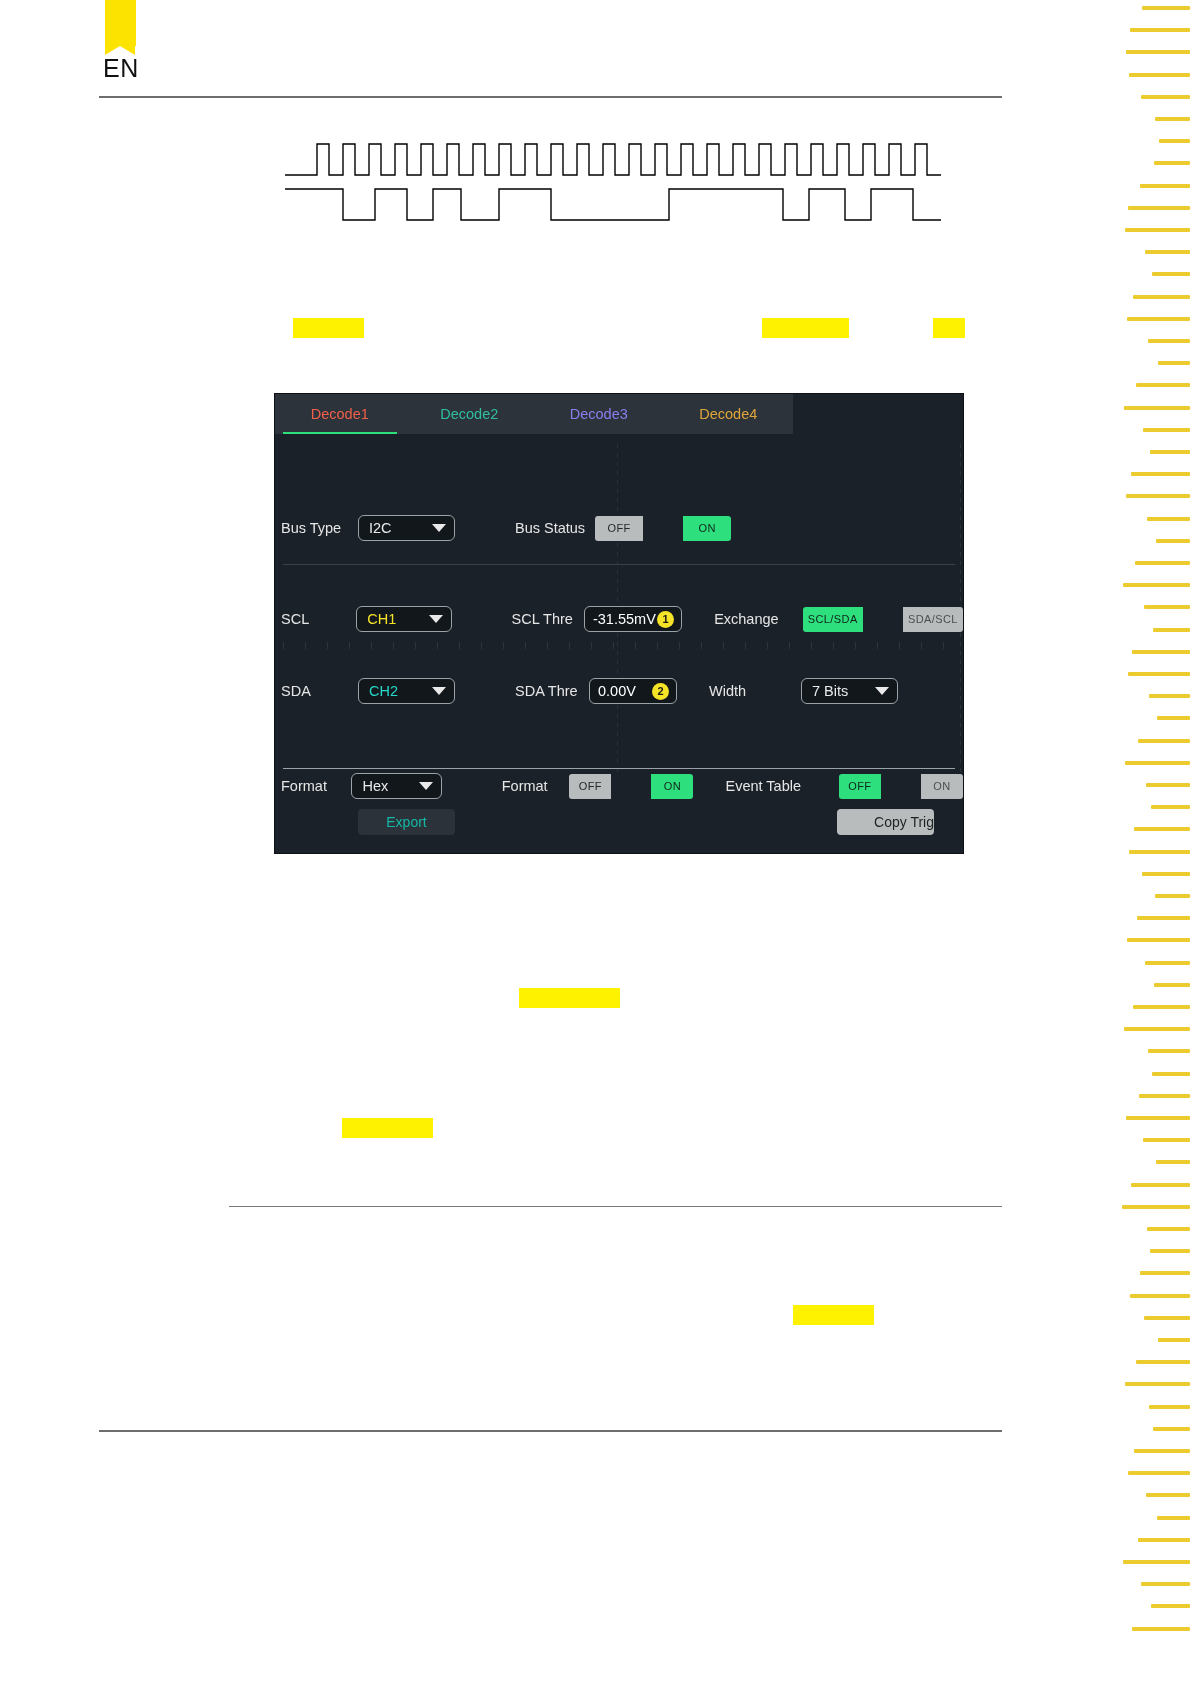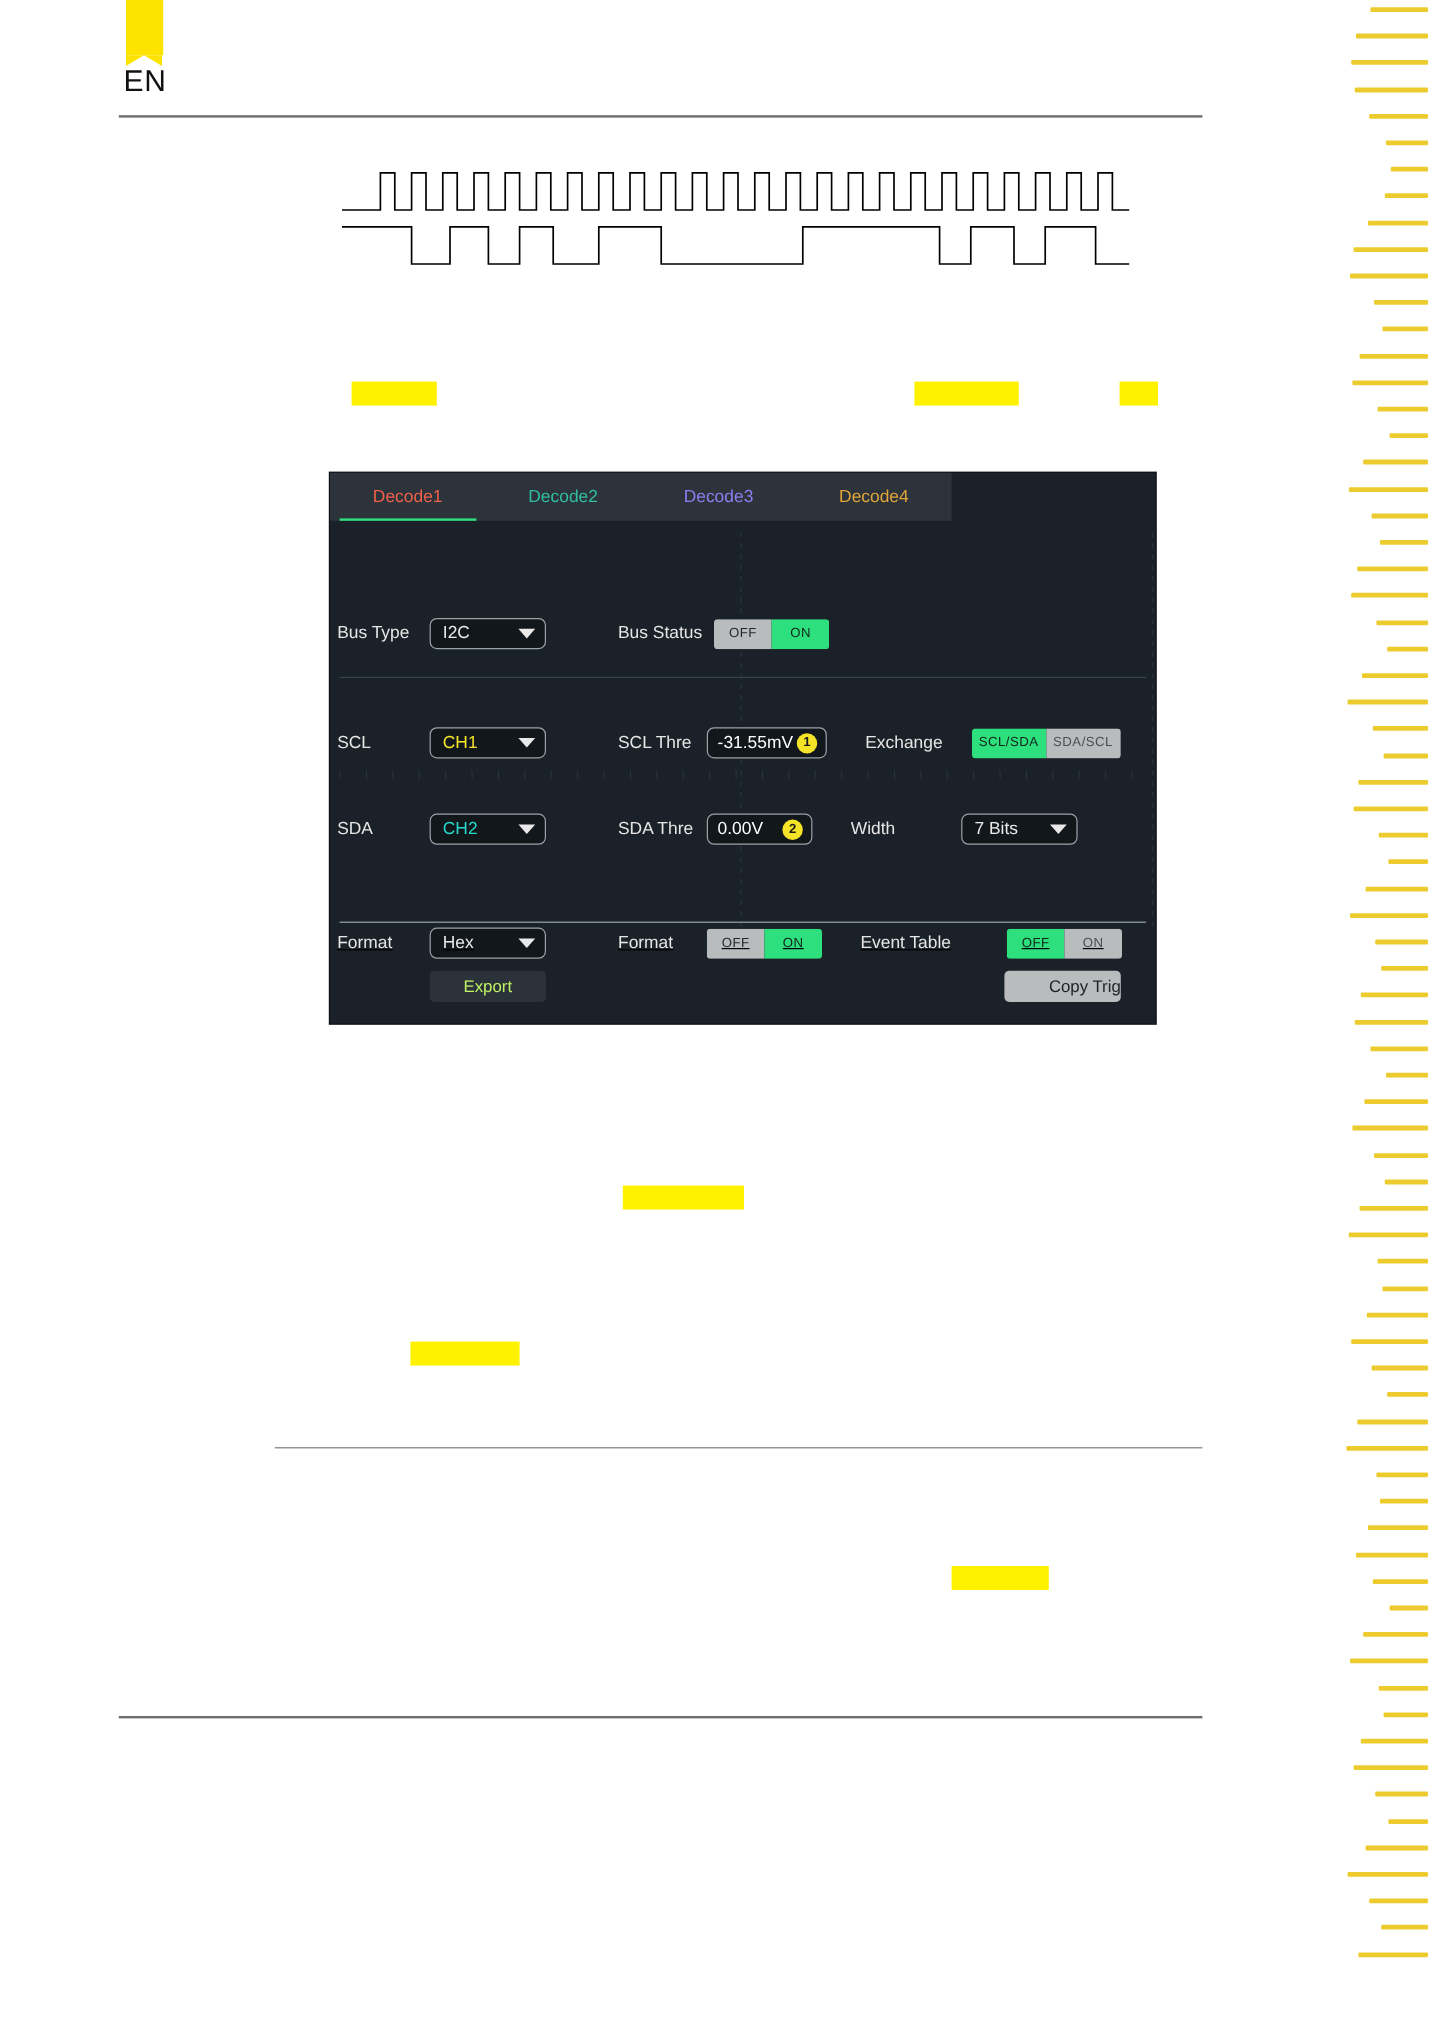--- a/index.html
+++ b/index.html
@@ -118,35 +118,35 @@
     height:26px;display:flex;align-items:center;padding:0 7px 0 8px;
     box-sizing:border-box;cursor:text;
   }
   .numfield .nv{font-size:14.5px;color:#ffffff;}
   .badge{
     margin-left:auto;width:17px;height:17px;border-radius:50%;
     background:#F5E327;color:#1a1a1a;font-size:11px;font-weight:bold;
     display:flex;align-items:center;justify-content:center;
   }
 
-  .seg{display:flex;height:25px;border-radius:3px;overflow:hidden;cursor:pointer;}
+  .seg{display:flex;height:25px;border-radius:3px;overflow:hidden;cursor:pointer;gap:40px;}
   .seg .opt{
     display:flex;align-items:center;justify-content:center;
     font-size:11px;letter-spacing:.4px;
   }
   .opt.off-grey{background:#b9bcbd;color:#23282b;}
   .opt.on-green{background:#2ee07d;color:#10241a;}
   .opt.grey-idle{background:#b9bcbd;color:#4a4f52;}
   .opt.green-sel{background:#2ee07d;color:#10241a;}
 
   .btn{
     height:26px;border-radius:4px;display:flex;align-items:center;justify-content:center;
     font-size:14px;cursor:pointer;box-sizing:border-box;
   }
-  .btn.disabled{background:#2b3239;color:#bef264;cursor:default;}
+  .btn.disabled{background:#2b3239;color:#14b8a6;cursor:default;}
   .btn.normal{background:#b9bcbd;color:#1d2225;}
 </style>
 </head>
 <body>
 
 <div class="page">
 
   <div class="bookmark"></div>
   <div class="lang">EN</div>
   <div class="rule-top"></div>
@@ -247,21 +247,21 @@
           <span class="nv">0.00V</span>
           <span class="badge">2</span>
         </div>
         <span class="lbl" style="margin-left:32px;width:92px;">Width</span>
         <div class="select" style="width:97px;">
           <span class="val">7 Bits</span>
           <span class="caret"></span>
         </div>
       </div>
 
-      <div class="row" style="top:338px;height:28px;text-decoration:underline;">
+      <div class="row" style="top:338px;height:28px;">
         <span class="lbl" style="margin-left:6px;width:76px;">Format</span>
         <div class="select" style="width:97px;margin-left:1px;">
           <span class="val">Hex</span>
           <span class="caret"></span>
         </div>
         <span class="lbl" style="margin-left:60px;width:74px;">Format</span>
         <div class="seg" style="margin-left:0px;">
           <div class="opt off-grey" style="width:48px;">OFF</div>
           <div class="opt on-green" style="width:48px;">ON</div>
         </div>

